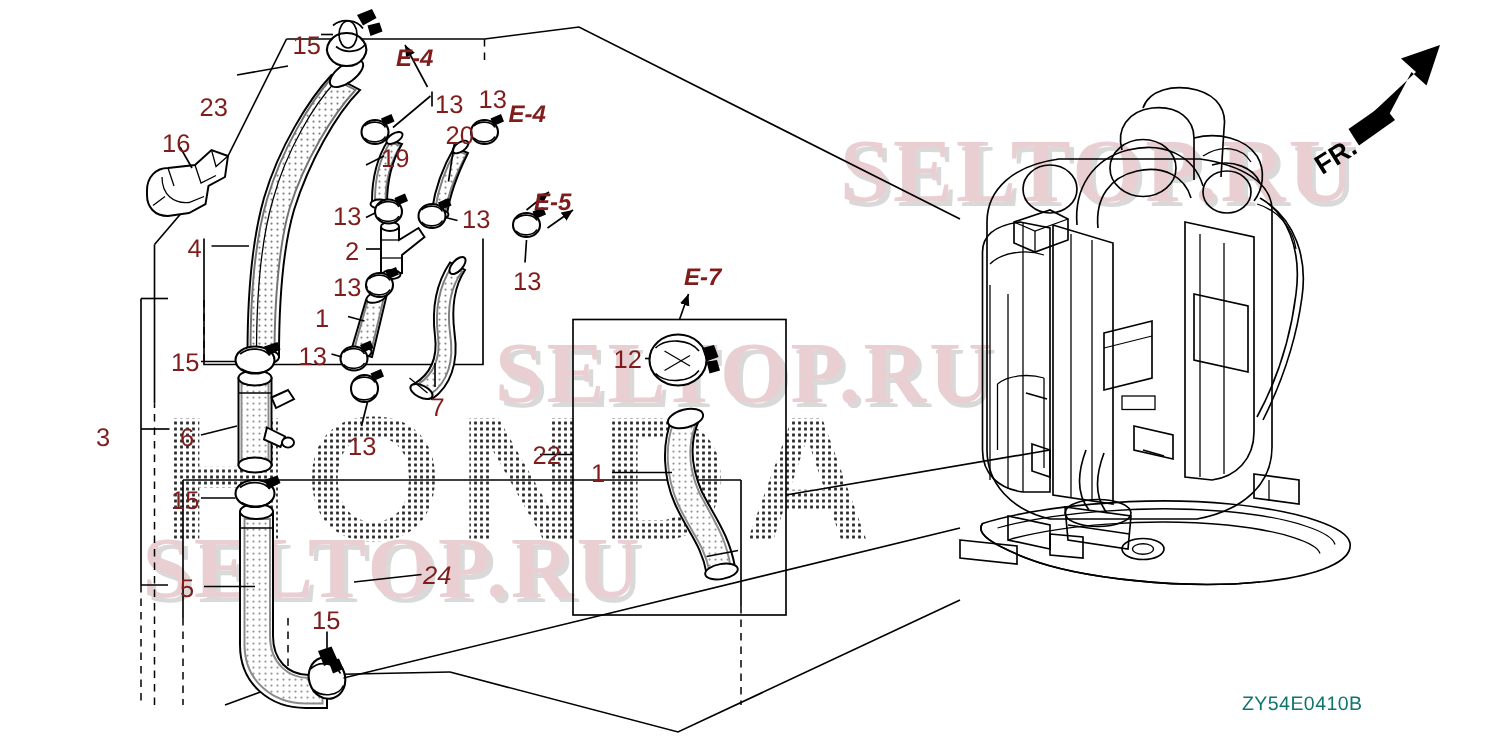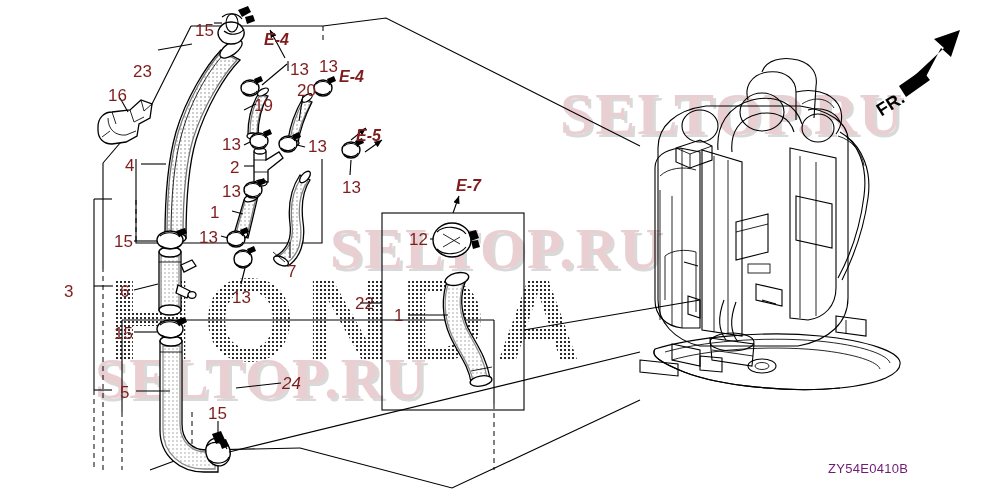--- a/index.html
+++ b/index.html
@@ -38,21 +38,21 @@
   .part{fill:#fff;stroke:#000;stroke-width:1.3;}
   .part-d{stroke:#000;stroke-width:1.3;}
   .clampf{fill:#fff;stroke:#000;stroke-width:1.4;}
   .blk{fill:#000;}
 
   
   .lbl{position:absolute;font-family:"Liberation Sans",sans-serif;
        font-size:17px;color:#7f1d1d;white-space:nowrap;user-select:none;}
   .lbl.bold{font-weight:700;font-size:16px;font-style:italic;}
   .code{position:absolute;font-family:"Liberation Sans",sans-serif;
-        font-size:13px;color:#701a75;letter-spacing:0.3px;}
+        font-size:13px;color:#0f766e;letter-spacing:0.3px;}
   .frlbl{position:absolute;font-family:"Liberation Sans",sans-serif;
          font-weight:700;font-size:18px;color:#000;
          transform:rotate(-32deg);transform-origin:left bottom;}
 </style>
 </head>
 <body>
 
 <div id="sheet">
 
   <div id="honda">HONDA</div>

